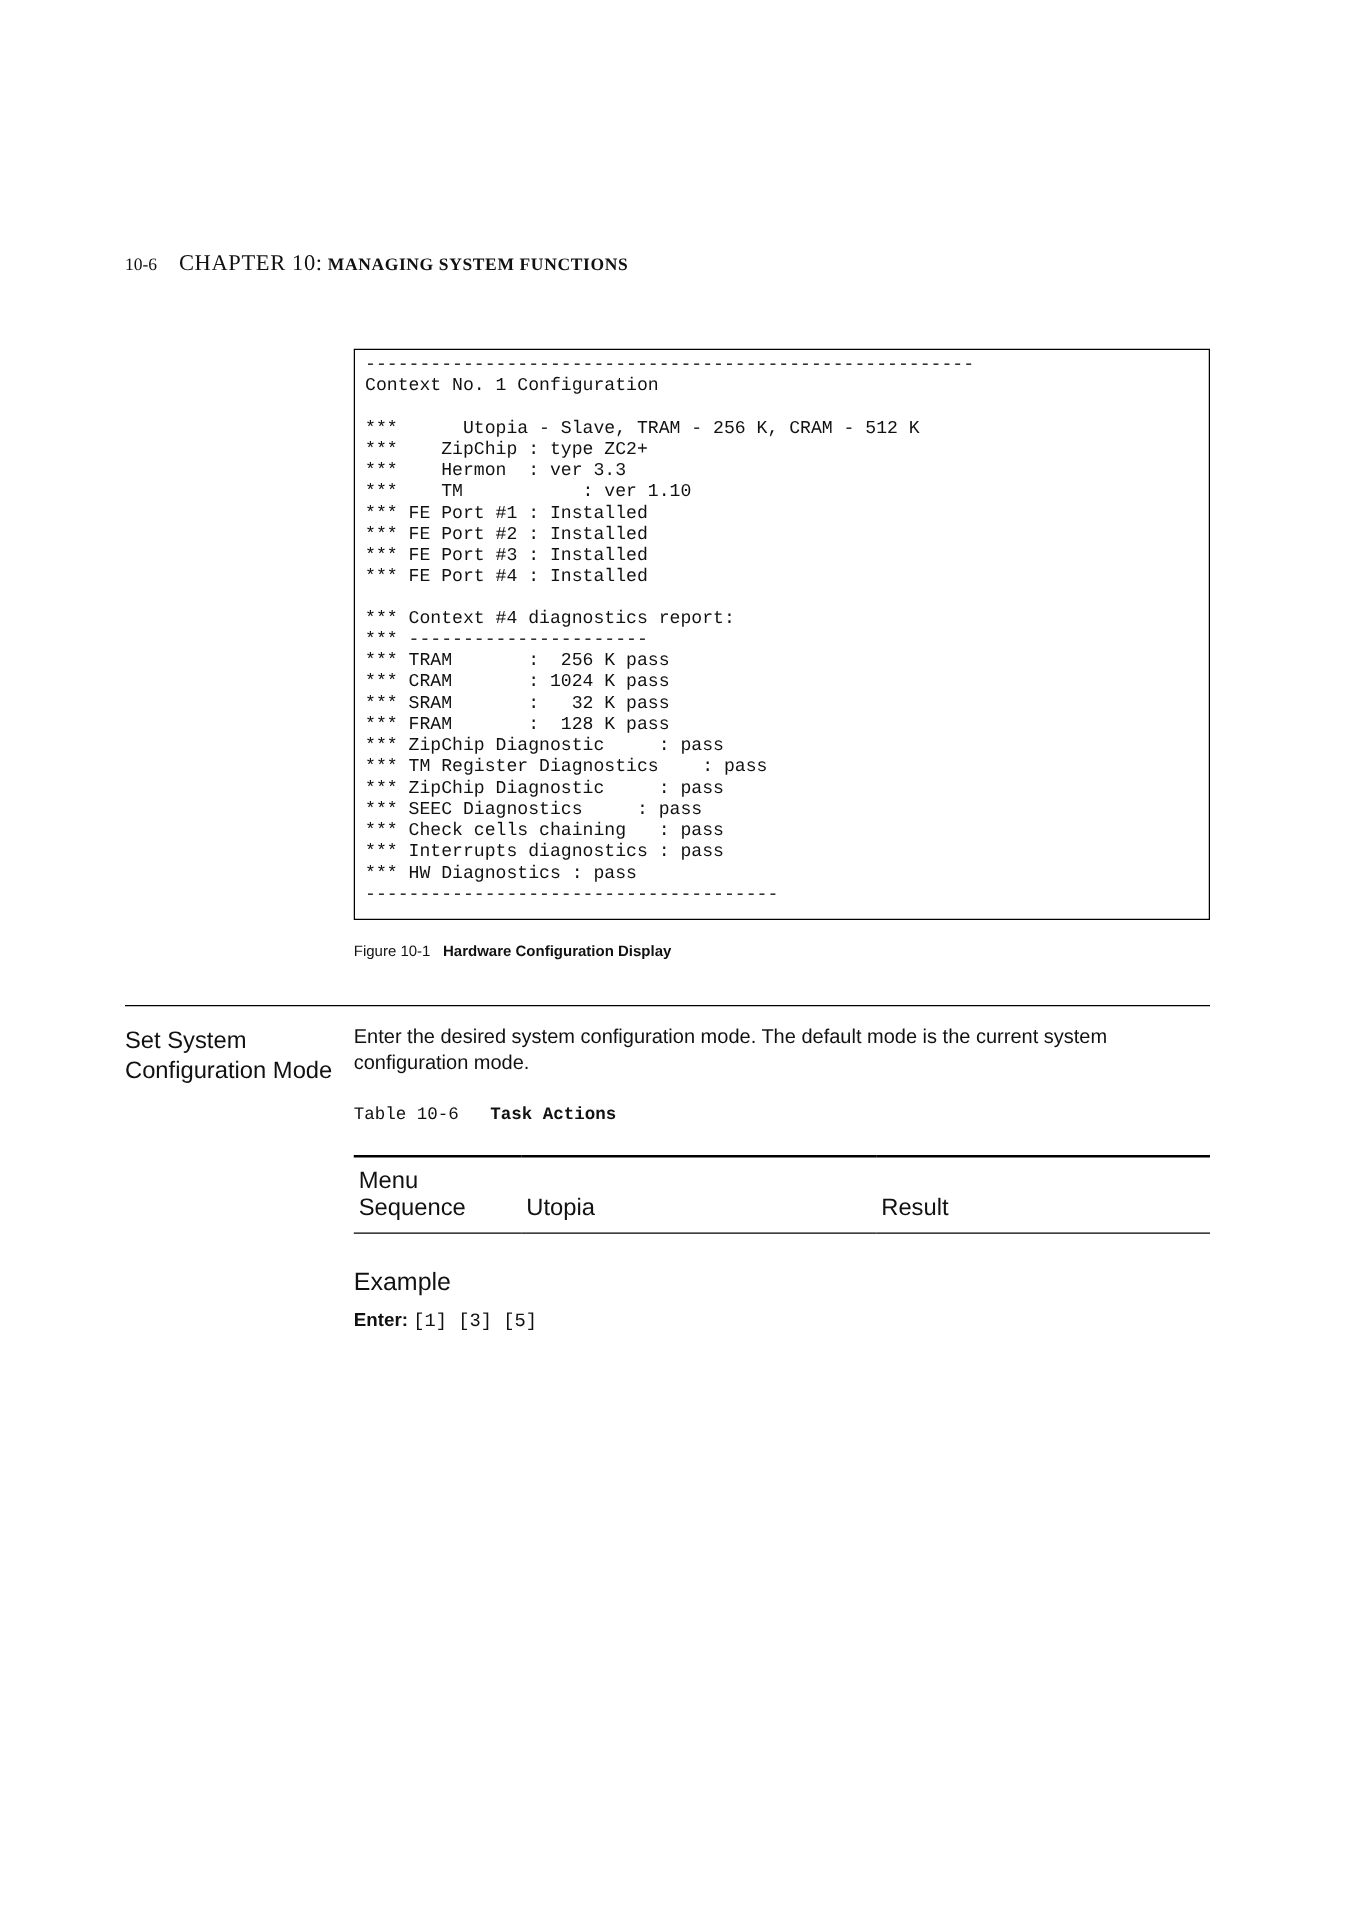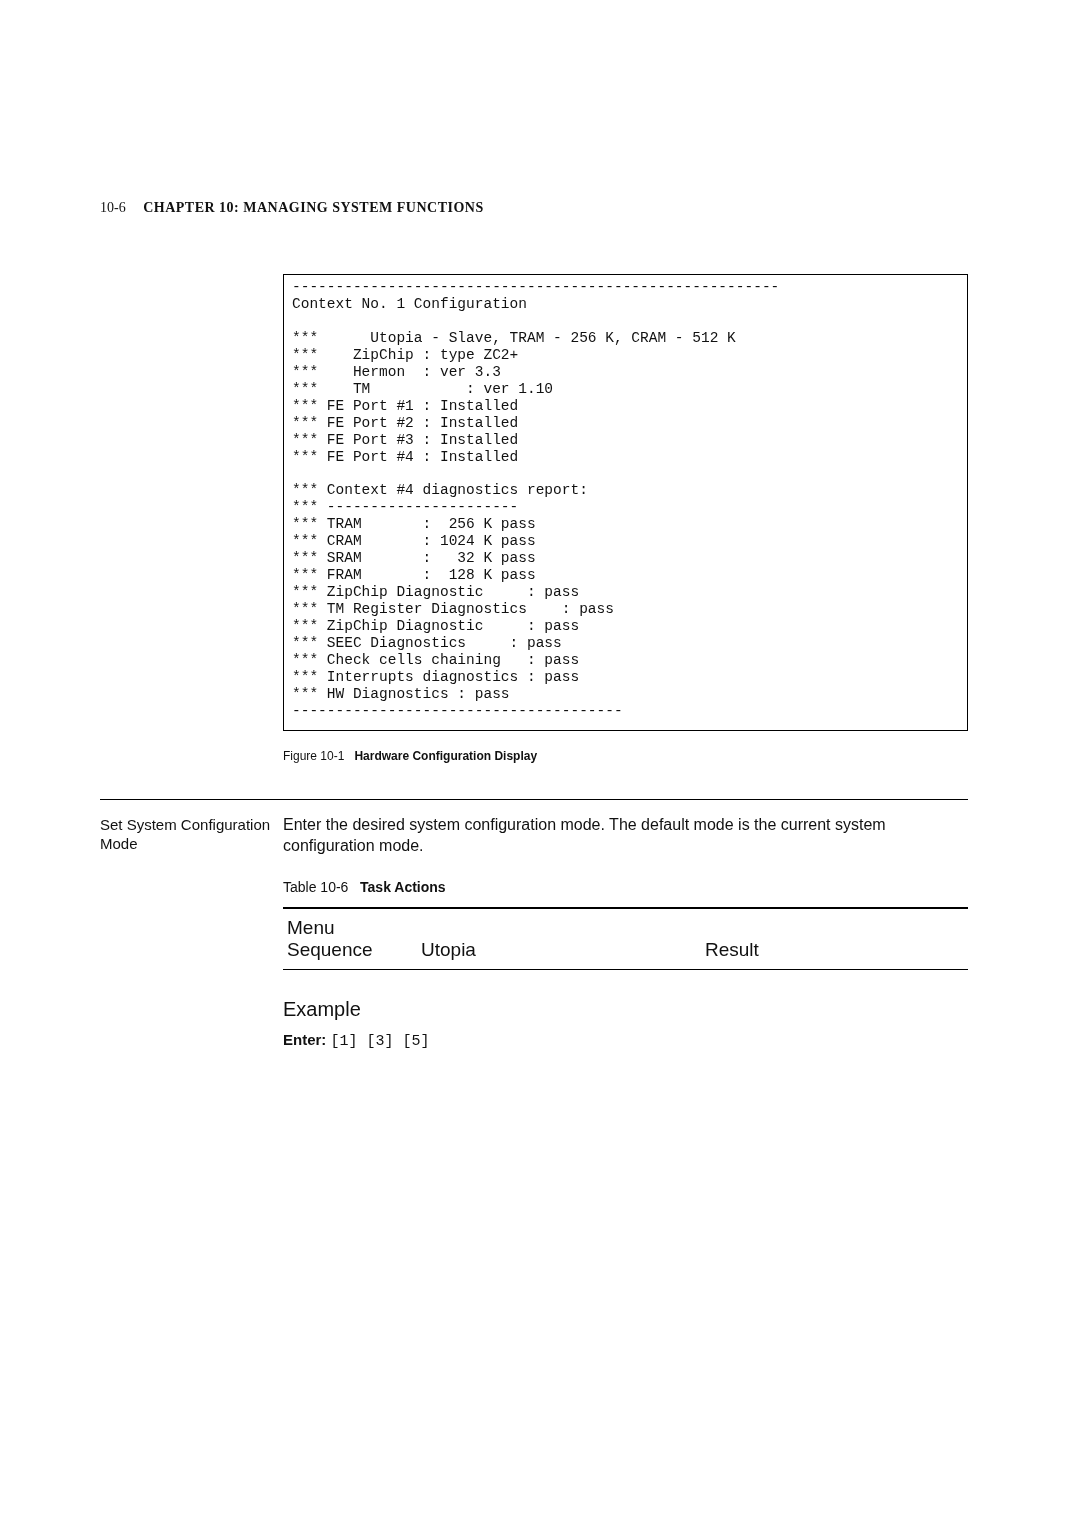--- a/index.html
+++ b/index.html
@@ -51,39 +51,39 @@
   }
   .two-col {
     display: flex;
     align-items: flex-start;
     margin-left: -183px;
     width: 868px;
   }
   .side-title {
     width: 183px;
     font-family: Arial, Helvetica, sans-serif;
-    font-size: 15px;
+    font-size: 19px;
     font-weight: normal;
     line-height: 1.25;
     padding-top: 2px;
   }
   .right-col { width: 685px; }
 
   .intro-para {
     font-family: Arial, Helvetica, sans-serif;
     font-size: 16px;
     font-weight: normal;
     line-height: 1.35;
     margin: 0 0 22px 0;
   }
 
   .tbl-caption {
     font-size: 14px;
-    font-family: Liberation Sans, sans-serif;
-    margin-bottom: 12px;
+    font-family: Liberation Mono, monospace;
+    margin-bottom: 24px;
   }
   .tbl-caption .tbl-title { font-weight: bold; }
 
   table.actions {
     width: 100%;
     border-collapse: collapse;
     font-family: Arial, Helvetica, sans-serif;
     font-size: 19px;
   }
   .actions-top-rule { border-top: 2.5px solid #000; }
@@ -137,21 +137,21 @@
   .example-line .mono { font-family: 'Courier New', monospace; font-size: 15px; }
 </style>
 </head>
 <body>
 
 <div class="page">
 
   <div class="page-head">
     <span class="page-num">10-6</span>
     <span class="chapter-label small-caps-strong">
-      <span style="font-weight:bold; font-size:14px;margin-top:36px;">CHAPTER 10:</span>
+      <span style="font-weight:normal; font-size:18px;margin-top:36px;">CHAPTER 10:</span>
       <span style="font-weight:bold; font-size:14px;">MANAGING SYSTEM FUNCTIONS</span>
     </span>
   </div>
 
   <div class="content-area">
 
     <div class="terminal-box" id="terminal">--------------------------------------------------------
 Context No. 1 Configuration
 
 ***      Utopia - Slave, TRAM - 256 K, CRAM - 512 K

